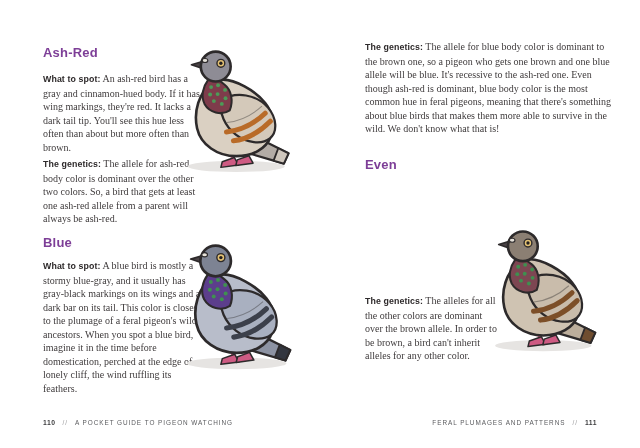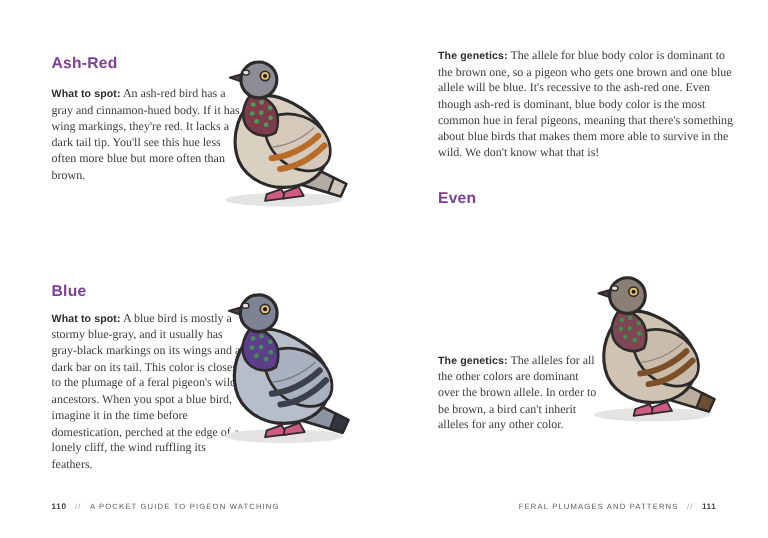--- a/index.html
+++ b/index.html
@@ -69,23 +69,27 @@
     <circle cx="39.5" cy="20.5" r="1.8" fill="#211e1f"></circle>
   </symbol>
 </svg>
 
 <div class="spread">
 
   <h2 class="heading" style="left:43px;top:34px">Ash-Red</h2>
 
   <p class="para" style="left:43px;top:62px;width:160px">
     <span class="lead">What to spot:</span>
-    <span>An ash-red bird has a gray and cinnamon-hued body. If it has wing markings, they're red. It lacks a dark tail tip. You'll see this hue less often more blue but more often than brown.</span>
+    <span>An ash-red bird has a gray and cinnamon-hued body. If it has wing markings, they're red. It lacks a dark tail tip. You'll see this hue less often than about but more often than brown.</span>
   </p>
 
+  <p class="para" style="left:43px;top:147px;width:160px">
+    <span class="lead">The genetics:</span>
+    <span>The allele for ash-red body color is dominant over the other two colors. So, a bird that gets at least one ash-red allele from a parent will always be ash-red.</span>
+  </p>
 
   <h2 class="heading" style="left:43px;top:224px">Blue</h2>
 
   <p class="para" style="left:43px;top:249px;width:160px">
     <span class="lead">What to spot:</span>
     <span>A blue bird is mostly a stormy blue-gray, and it usually has gray-black markings on its wings and a dark bar on its tail. This color is closest to the plumage of a feral pigeon's wild ancestors. When you spot a blue bird, imagine it in the time before domestication, perched at the edge of a lonely cliff, the wind ruffling its feathers.</span>
   </p>
 
   <svg class="pigeon" style="left: 184px; top: 44px; --head: #8e8c95; --neck: #7e3c4b; --neck2: #4c9b57; --body: #dad0c2; --wing: #d4c9ba; --bar: #b96b28; --tail: #b3aca6; --tailtip: #cfc7bd; --feet: #ce5b83; --shadow: #e6e4e2; --eyering: #e3c173;" width="112" height="131" role="img" aria-label="ash-red pigeon illustration">
     <use href="#pigeon-shape"></use>

